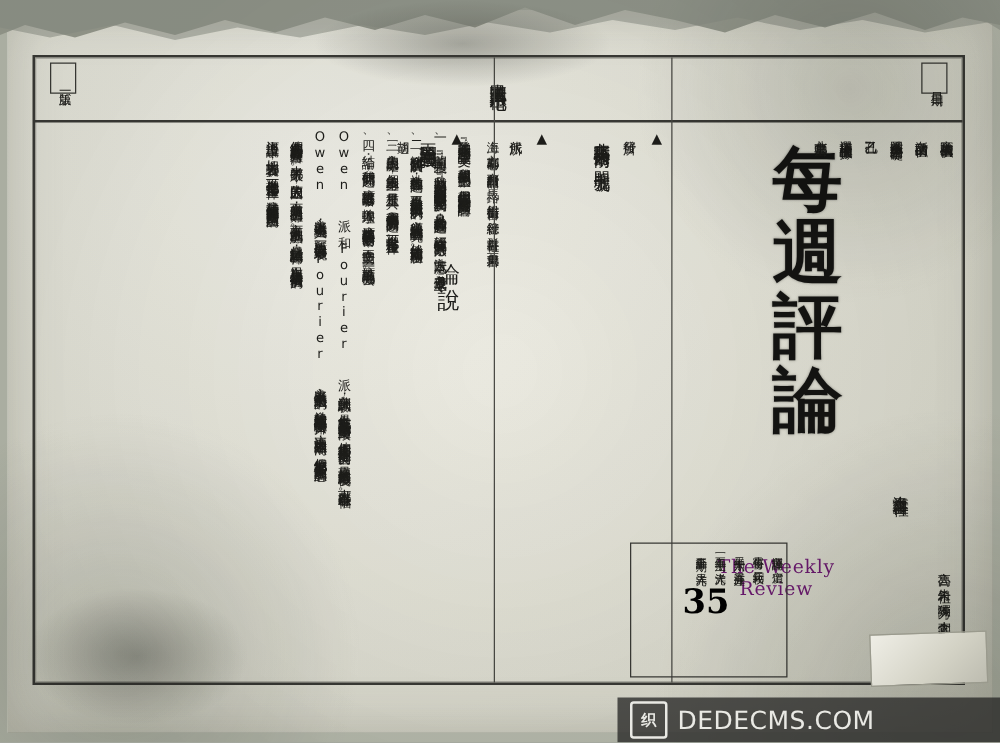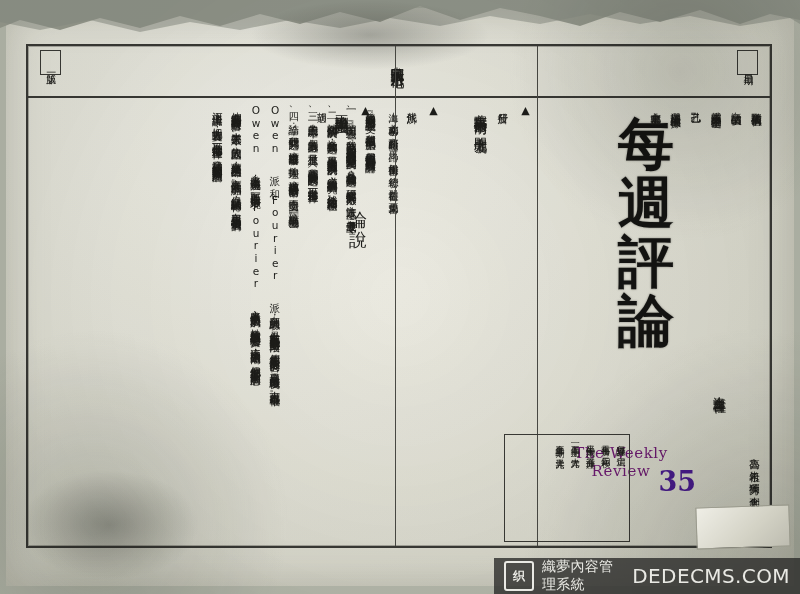--- a/index.html
+++ b/index.html
@@ -135,25 +135,25 @@
     font-family: "DejaVu Serif", serif;
     font-size: 15px;
     letter-spacing: .04em;
     color: #701a75;
   }
   #issue-number {
     position: absolute;
     right: 74px;
     top: 420px;
     width: 150px;
-    text-align: right;
+    text-align: left;
     font-family: "DejaVu Serif", serif;
     font-size: 27px;
     font-weight: 700;
-    color: #4c1d95;
+    color: #000000;
   }
 
   
   .block { position: absolute; }
   .lbl-tri {
     font-size: 11px;
     color: #1d1d1a;
   }
 
   
@@ -313,17 +313,16 @@
       <span class="v price-v">全年計五十二期　大洋二元</span>
     </div>
 
   </div>
 
   <div id="grime"></div>
   <div id="fold"></div>
 
   <div id="watermark">
     <span class="wm-logo">织</span>
-    <span class="wm-cn">織夢內容管理系統</span>
     <span class="wm-en">DEDECMS.COM</span>
   </div>
 
 </div>
 
 </body></html>

